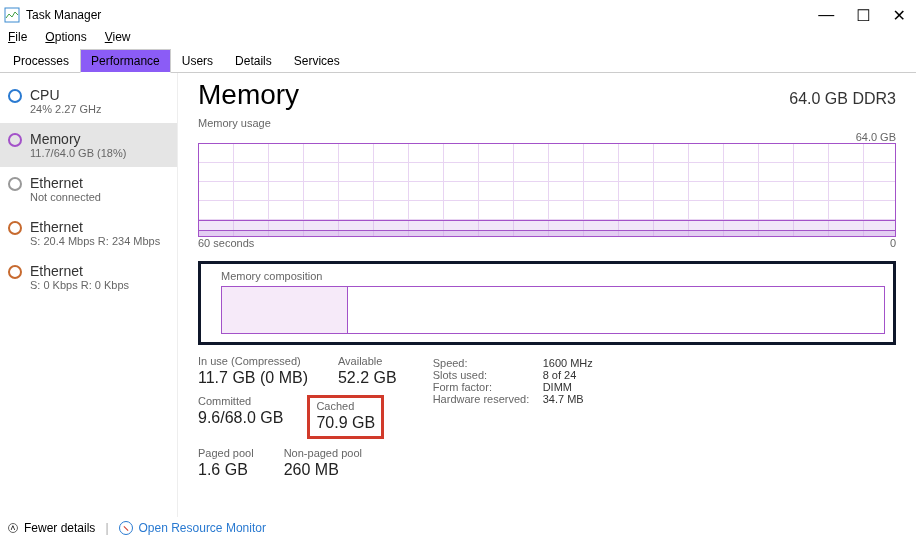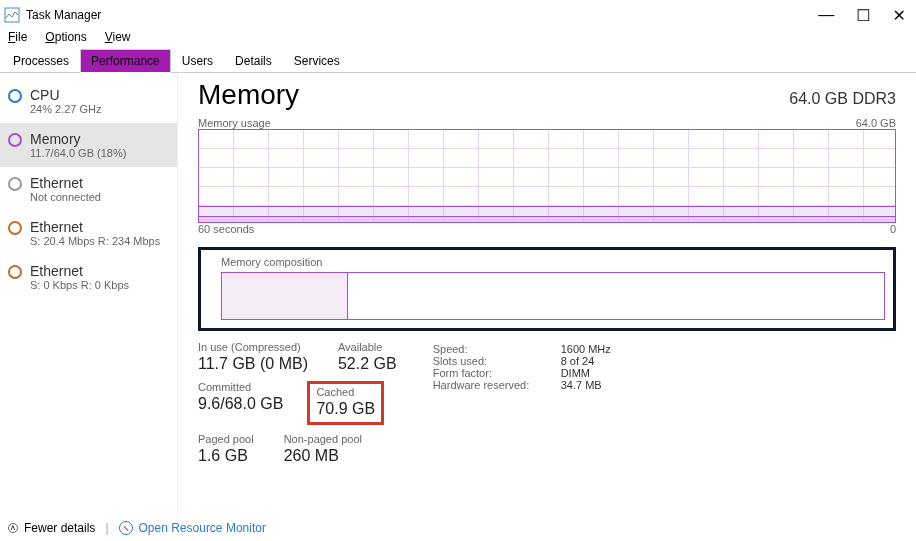--- a/index.html
+++ b/index.html
@@ -7,55 +7,55 @@
 .titlebar { display: flex; align-items: center; height: 30px; padding: 0 10px 0 4px; }
 .titlebar .icon-box { width: 16px; height: 16px; margin-right: 6px; display:inline-flex; align-items:center; justify-content:center;}
 .titlebar .title { font-size: 12px; }
 .winbtns { margin-left: auto; display: flex; gap: 22px; align-items:center;}
 .winbtns span { font-size: 16px; font-family: "Segoe UI Symbol", sans-serif; }
 .u { text-decoration: underline; }
 .menubar { display: flex; gap: 18px; padding: 0 8px 4px 8px; font-size: 12px; }
 .menubar span { }
 .tabs { display: flex; border-bottom: 1px solid #ccc; padding-left: 2px; }
 .tab { padding: 4px 10px; border: 1px solid transparent; font-size: 12px; position:relative; top:1px;}
-.tab.active { border: 1px solid #ccc; border-bottom: 1px solid #fff; background:#a21caf;}
+.tab.active { border: 1px solid #ccc; border-bottom: 1px solid #fff; background:#8b5cf6;}
 .content { display: flex; height: 444px; }
 .sidebar { width: 178px; border-right: 1px solid #eee; padding-top: 6px; }
 .sideitem { display: flex; align-items: flex-start; padding: 8px 10px 8px 8px; gap: 8px; }
 .sideitem.selected { background: #e5e5e5; }
 .ring { width: 14px; height: 14px; border: 2px solid #999; border-radius: 50%; margin-top: 2px; flex-shrink:0;}
 .ring.blue { border-color: #2a7ad1; }
 .ring.purple { border-color: #a352c9; }
 .ring.orange { border-color: #c76a2f; }
 .sideitem .lbl { font-size: 14px; color: #333; }
 .sideitem .sub { font-size: 11px; color: #666; }
 .main { flex: 1; padding: 6px 20px 0 20px; position:relative;}
 .mainhead { display: flex; align-items: baseline; }
 .mainhead h1 { font-weight: 300; font-size: 28px; }
 .mainhead .spec { margin-left: auto; font-size: 16px; color:#333;}
 .chartlabelrow { display:flex; font-size:11px; color:#666; margin-top:6px;justify-content:flex-end;}
-.chartlabelrow .right { margin-left:auto; }
+.chartlabelrow .right { margin-left:auto;margin-top:14px; }
 .usagechart { border: 1px solid #a352c9; height: 94px; position:relative; background:
   repeating-linear-gradient(to right, transparent, transparent 34px, #e8d4f2 34px, #e8d4f2 35px),
   repeating-linear-gradient(to bottom, transparent, transparent 18px, #e8d4f2 18px, #e8d4f2 19px);
 }
 .usagefill { position:absolute; bottom:0; left:0; right:0; height:16px; background: rgba(200,160,230,0.25); border-top:1px solid #a352c9;}
 .usagefill2 { position:absolute; bottom:0; left:0; right:0; height:6px; background: rgba(200,160,230,0.35); border-top:1px solid #a352c9;}
 .axisrow { display:flex; font-size:11px; color:#666; }
 .axisrow .right { margin-left:auto; }
 .redbox1 { border: 3px solid #0f172a; padding: 6px 8px 8px 20px; margin-top:12px;}
 .complabel { font-size:11px; color:#666; margin-bottom:4px;}
 .compbar { border:1px solid #a352c9; height:48px; display:flex;}
 .compbar .seg1 { width:19%; background: #f6eaf9; border-right:1px solid #a352c9;}
 .stats { display:flex; margin-top:10px; gap: 36px;}
 .statcol { }
 .stattitle { font-size:11px; color:#666; }
 .statval { font-size:16px; color:#222; margin-top:2px;}
 .redbox2 { border:3px solid #d13a2a; padding:2px 6px 4px 6px; display:inline-block; margin-left:-6px;}
-.kv { display:flex; gap: 18px; }
+.kv { display:flex; }
 .kv .k { font-size:11px; color:#666; width:110px;}
 .kv .v { font-size:11px; color:#333; }
 .footer { position:absolute; bottom:6px; left:8px; display:flex; align-items:center; gap:10px; font-size:12px;}
 .caret-up { width:10px;height:10px;border:1px solid #666;border-radius:50%; display:inline-flex;align-items:center;justify-content:center;font-size:9px;margin-right:6px;}
 .sep { color:#aaa;}
 .linkish { color:#2a7ad1; display:inline-flex; align-items:flex-start; gap:6px;}
 .rm-icon { width:14px;height:14px;border:1px solid #2a7ad1;border-radius:50%;position:relative;}
 .rm-icon::after { content:""; position:absolute; left:3px; top:6px; width:6px; height:1px; background:#d13a2a; transform:rotate(45deg);}
 </style>
 </head>

